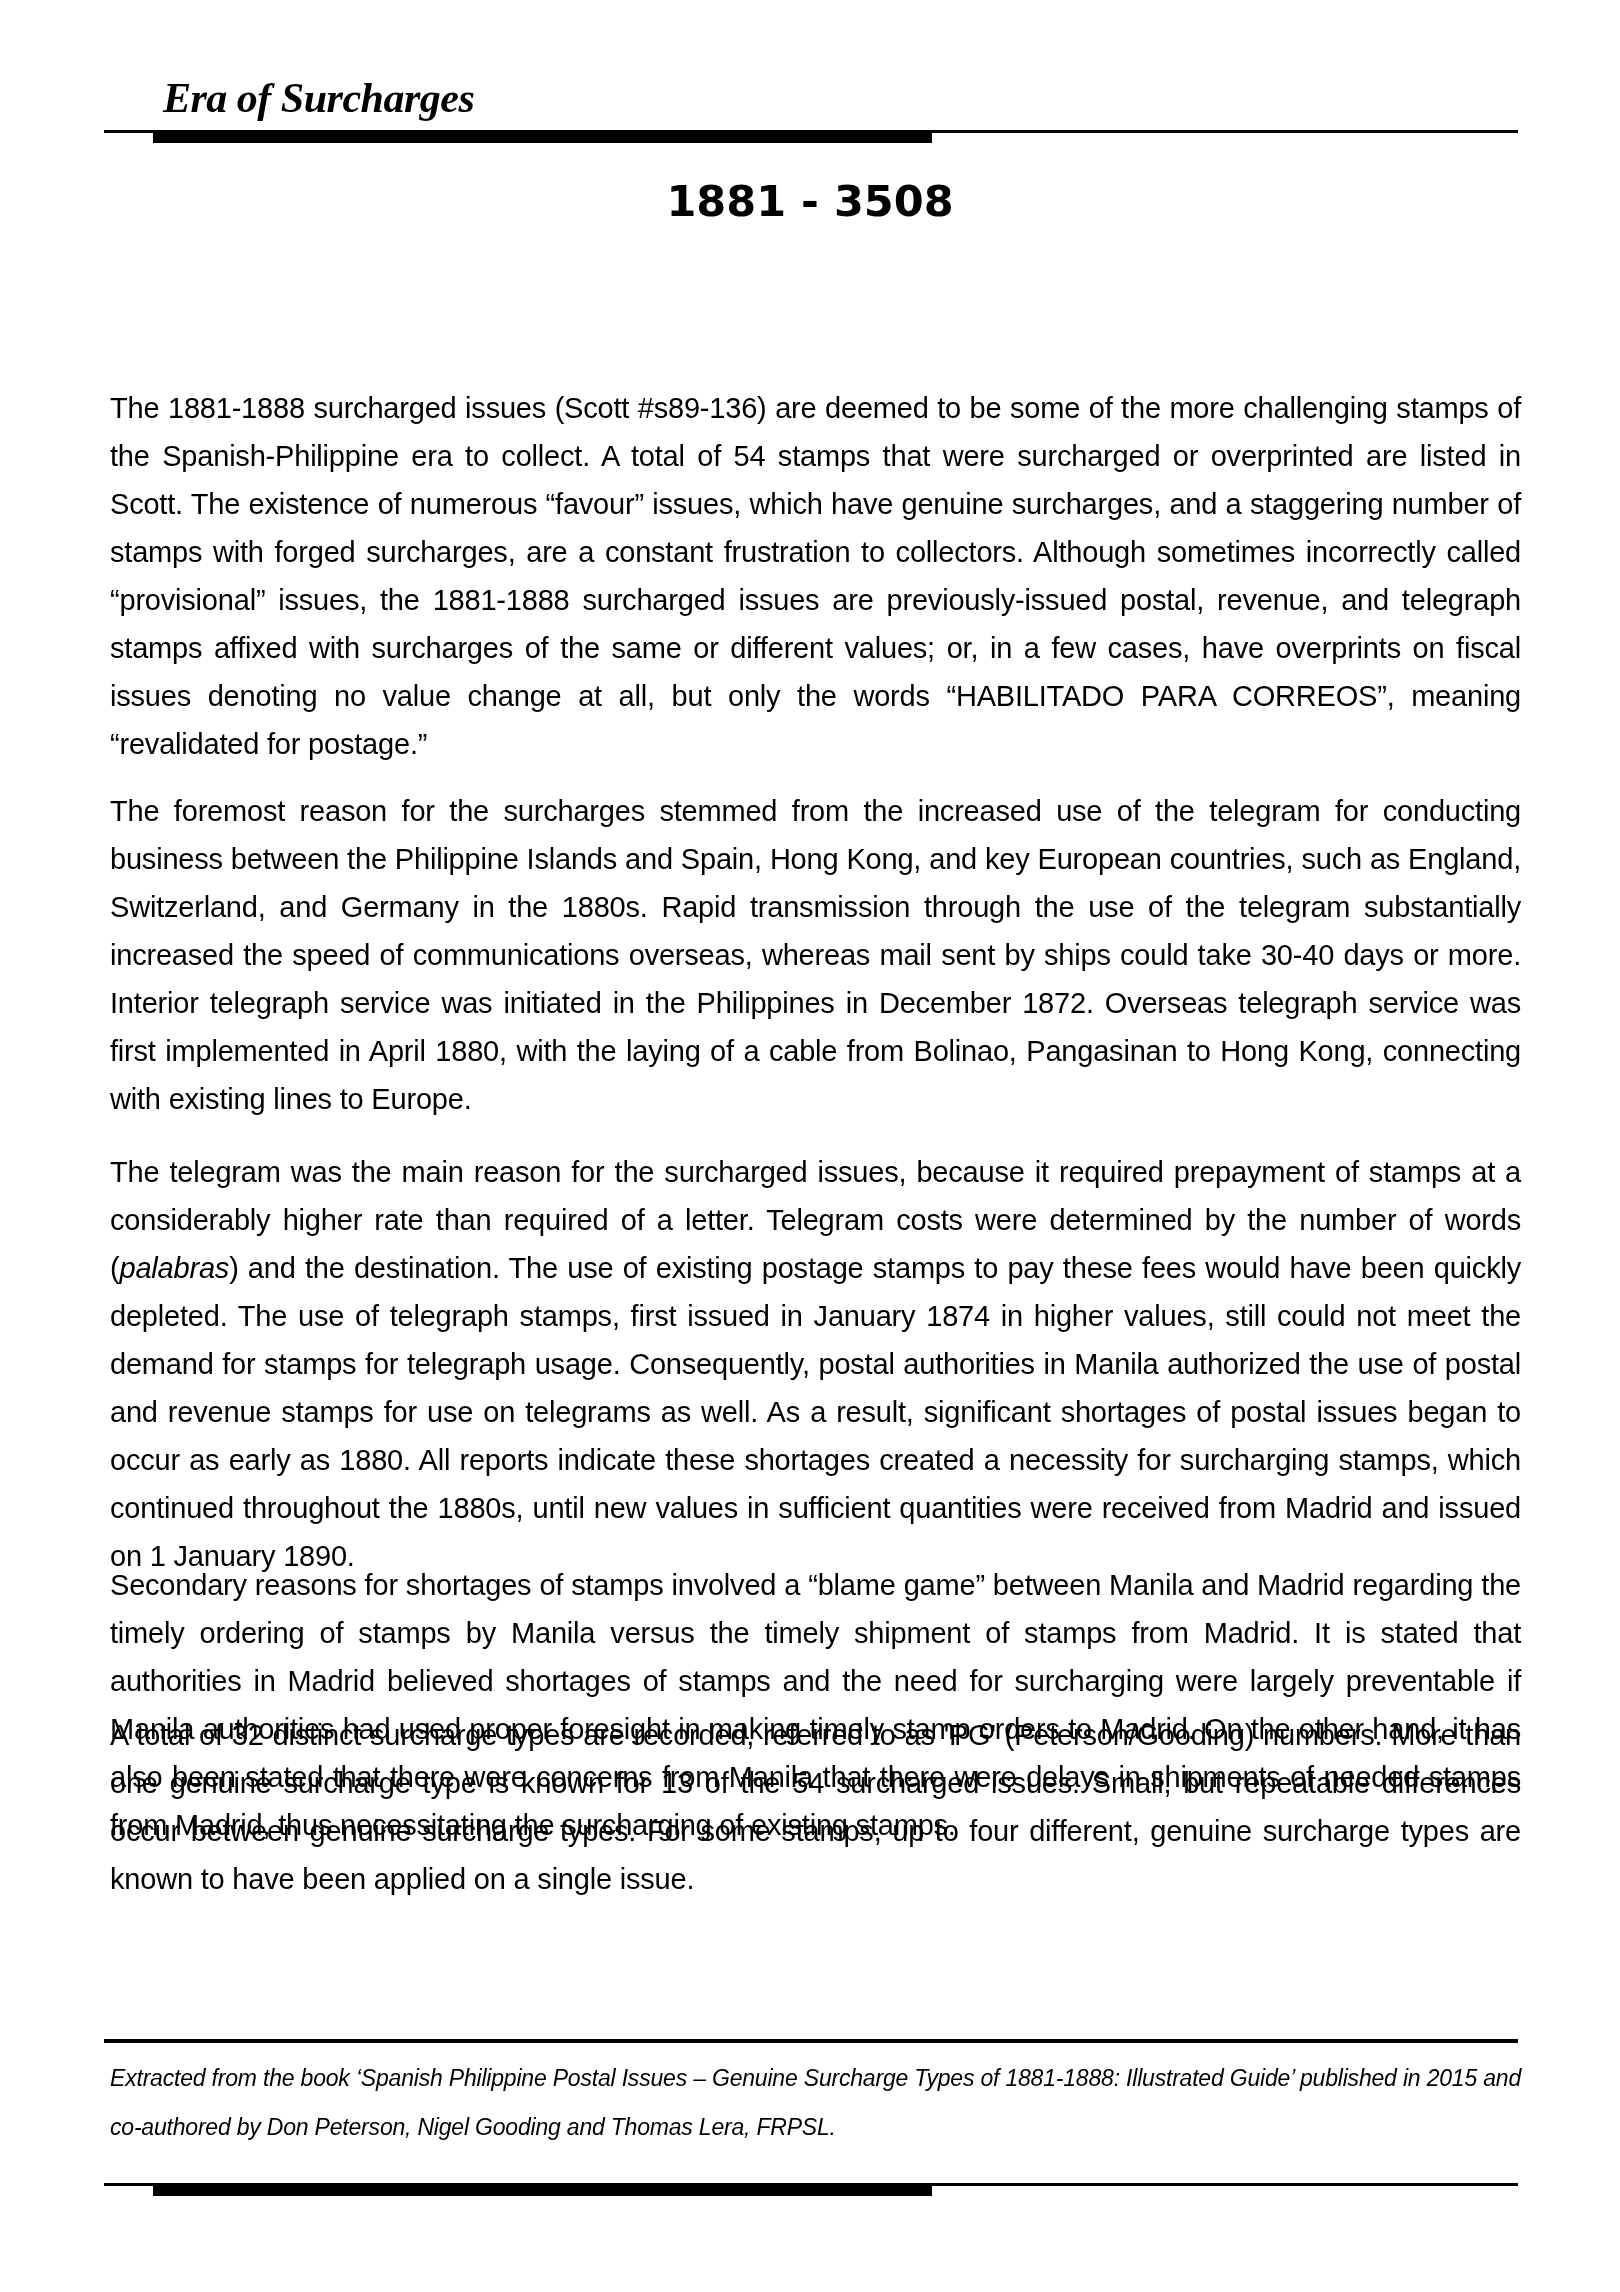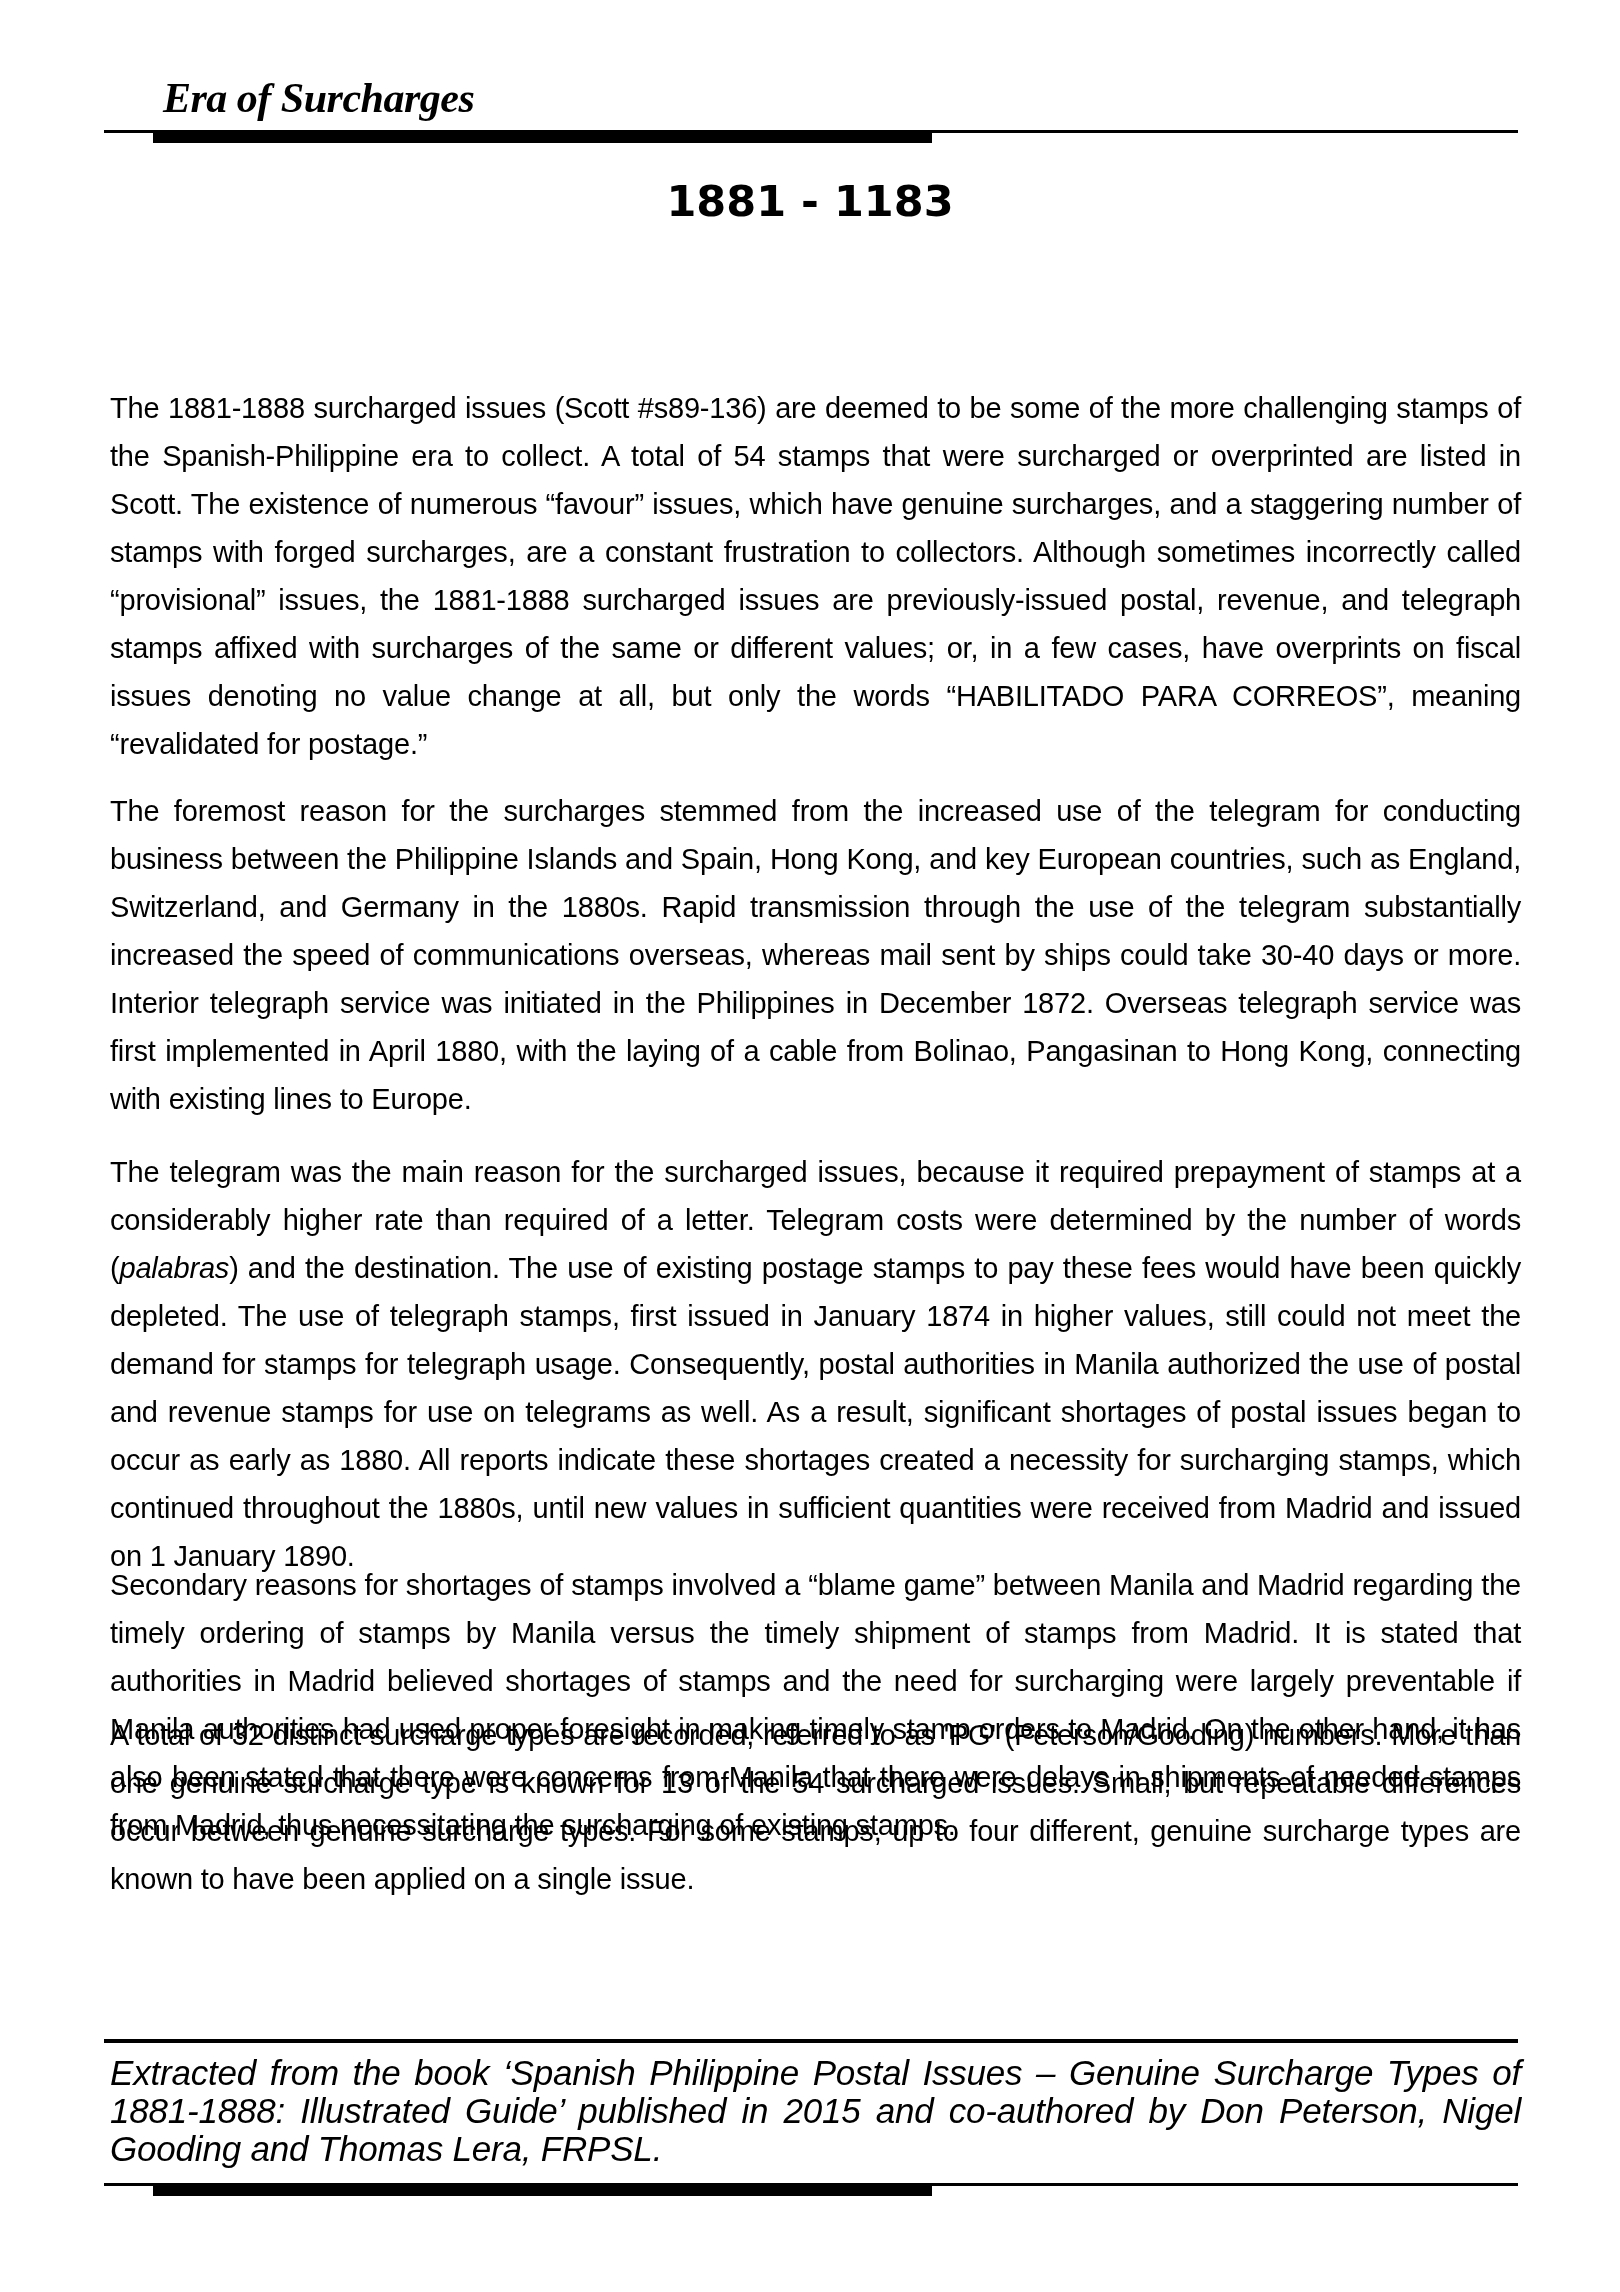--- a/index.html
+++ b/index.html
@@ -35,34 +35,34 @@
     }
     .p1 { top: 384px; }
     .p2 { top: 787px; }
     .p3 { top: 1148px; }
     .p4 { top: 1561px; }
     .p5 { top: 1711px; }
     .body-text .it { font-style: italic; }
 
     .footnote {
       position: absolute; left: 110px; top: 2054px; width: 1411px;
-      font-family: "Liberation Sans", sans-serif; font-style: italic; font-size: 35px;
-      line-height: 38px; text-align: justify; letter-spacing: -0.2px;
+      font-family: "Liberation Sans", sans-serif; font-style: italic; font-size: 23px;
+      line-height: 49px; text-align: justify; letter-spacing: -0.2px;
     }
   </style>
 </head>
 <body>
 
 <div class="page">
 
   <div class="running-head">Era of Surcharges</div>
   <div class="rule thin-top"></div>
   <div class="rule bar-top"></div>
 
-  <div class="title">1881 - 1183</div>
+  <div class="title">1881 - 3508</div>
 
   <p class="body-text p1" style="margin:0">The 1881-1888 surcharged issues (Scott #s89-136) are deemed to be some of the more challenging stamps of the Spanish-Philippine era to collect. A total of 54 stamps that were surcharged or overprinted are listed in Scott. The existence of numerous “favour” issues, which have genuine surcharges, and a staggering number of stamps with forged surcharges, are a constant frustration to collectors. Although sometimes incorrectly called “provisional” issues, the 1881-1888 surcharged issues are previously-issued postal, revenue, and telegraph stamps affixed with surcharges of the same or different values; or, in a few cases, have overprints on fiscal issues denoting no value change at all, but only the words “HABILITADO PARA CORREOS”, meaning “revalidated for postage.”</p>
   <p class="body-text p2" style="margin:0">The foremost reason for the surcharges stemmed from the increased use of the telegram for conducting business between the Philippine Islands and Spain, Hong Kong, and key European countries, such as England, Switzerland, and Germany in the 1880s.  Rapid transmission through the use of the telegram substantially increased the speed of communications overseas, whereas mail sent by ships could take 30-40 days or more. Interior telegraph service was initiated in the Philippines in December 1872.  Overseas telegraph service was first implemented in April 1880, with the laying of a cable from Bolinao, Pangasinan to Hong Kong, connecting with existing lines to Europe.</p>
   <p class="body-text p3" style="margin:0"><span>The telegram was the main reason for the surcharged issues, because it required prepayment of stamps at a considerably higher rate than required of a letter. Telegram costs were determined by the number of words (</span><span class="it">palabras</span><span>) and the destination. The use of existing postage stamps to pay these fees would have been quickly depleted. The use of telegraph stamps, first issued in January 1874 in higher values, still could not meet the demand for stamps for telegraph usage. Consequently, postal authorities in Manila authorized the use of postal and revenue stamps for use on telegrams as well.  As a result, significant shortages of postal issues began to occur as early as 1880.  All reports indicate these shortages created a necessity for surcharging stamps, which continued throughout the 1880s, until new values in sufficient quantities were received from Madrid and issued on 1 January 1890.</span></p>
   <p class="body-text p4" style="margin:0">Secondary reasons for shortages of stamps involved a “blame game” between Manila and Madrid regarding the timely ordering of stamps by Manila versus the timely shipment of stamps from Madrid. It is stated that authorities in Madrid believed shortages of stamps and the need for surcharging were largely preventable if Manila authorities had used proper foresight in making timely stamp orders to Madrid. On the other hand, it has also been stated that there were concerns from Manila that there were delays in shipments of needed stamps from Madrid, thus necessitating the surcharging of existing stamps.</p>
   <p class="body-text p5" style="margin:0">A total of 32 distinct surcharge types are recorded, referred to as 'PG' (Peterson/Gooding) numbers. More than one genuine surcharge type is known for 13 of the 54 surcharged issues. Small, but repeatable differences occur between genuine surcharge types. For some stamps, up to four different, genuine surcharge types are known to have been applied on a single issue.</p>
 
   <div class="rule thin-foot"></div>
   <p class="footnote" style="margin:0">Extracted from the book ‘Spanish Philippine Postal Issues – Genuine Surcharge Types of 1881-1888: Illustrated Guide’ published in 2015 and co-authored by Don Peterson, Nigel Gooding and Thomas Lera, FRPSL.</p>
 

